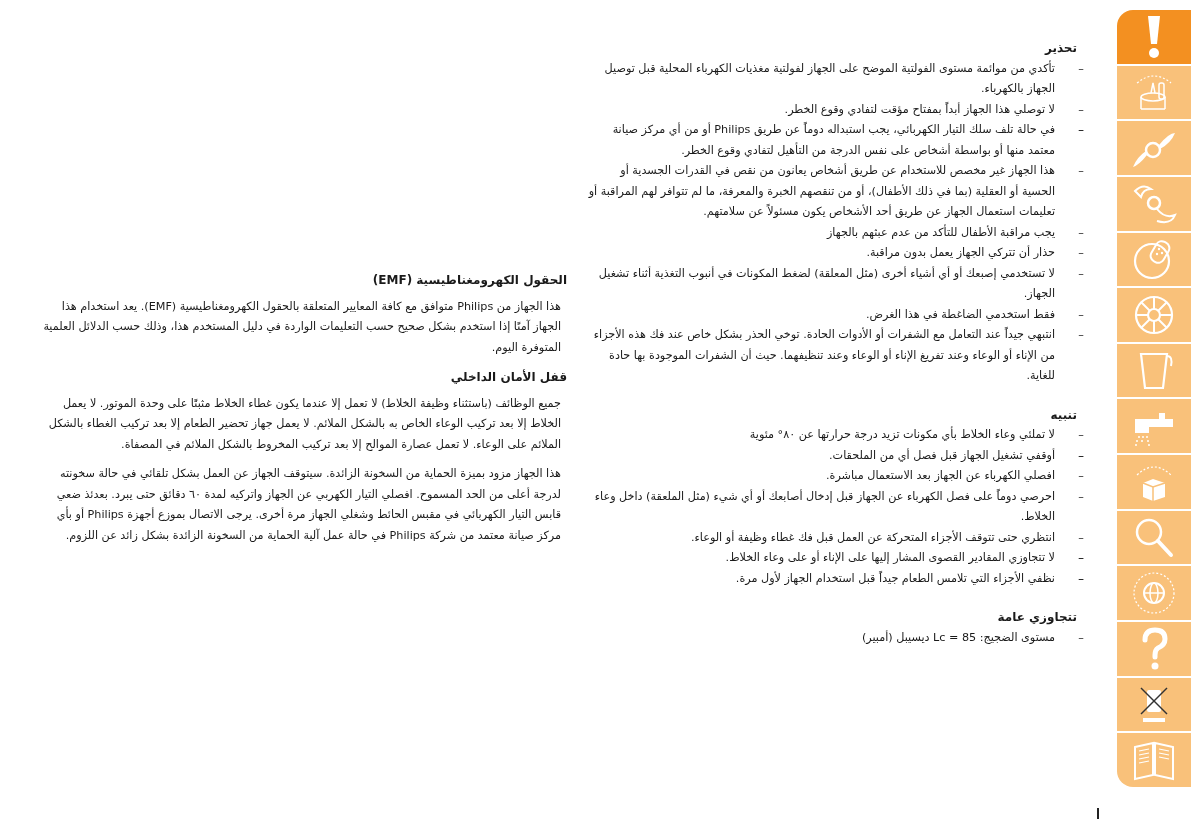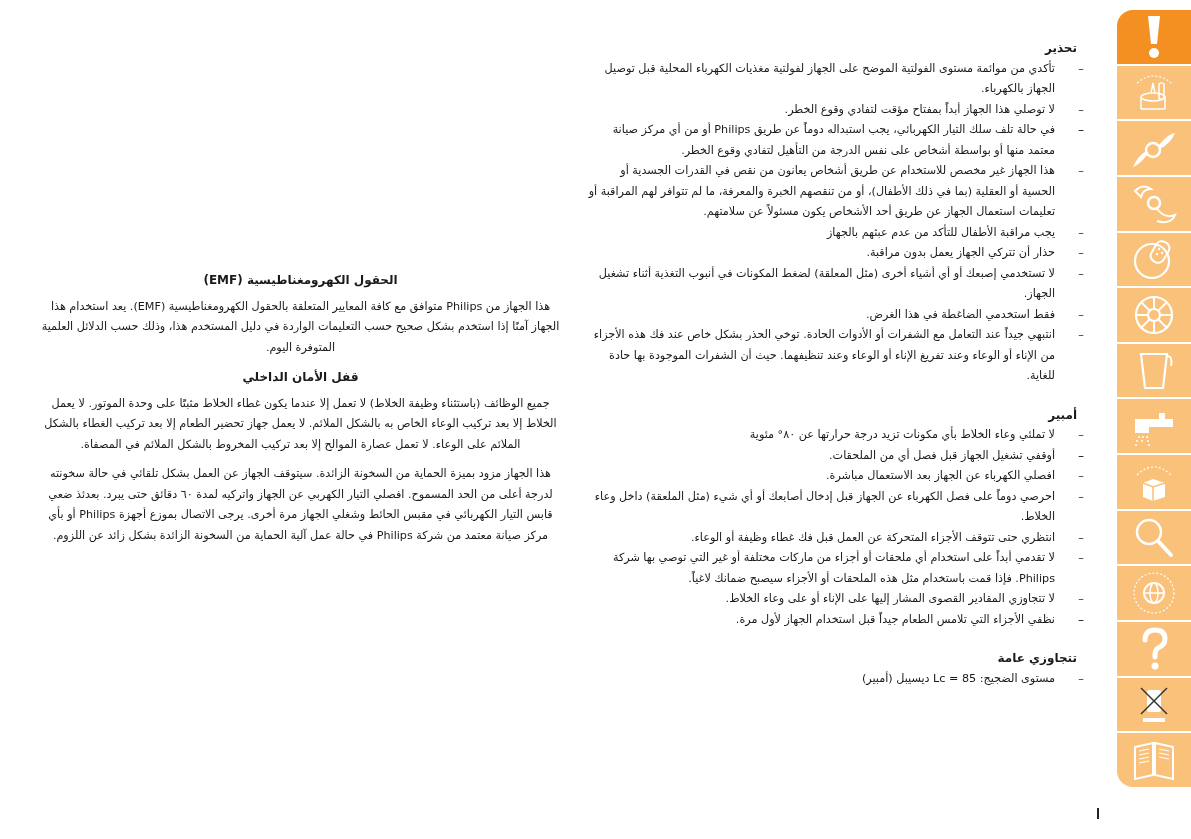--- a/index.html
+++ b/index.html
@@ -9,21 +9,21 @@
   }
   .col { position:absolute; direction:rtl; text-align:right; font-size:11.2px; line-height:20.5px; }
   .col-right { left:585px; width:492px; top:38px; }
   .col-left { left:34px; width:533px; top:270px; }
   .heading { font-weight:bold; font-size:12px; margin:0; }
   .list { list-style:none; margin:0; padding:0; }
   .list li { position:relative; padding-right:22px; }
   .list li .dash { position:absolute; right:-10px; top:0; width:12px; text-align:center; }
   .section-gap { height:18px; }
   .para { margin:6px; }
-  .left-section { margin-bottom:9px;text-align:center; }
+  .left-section { margin-bottom:9px; }
   .left-section .heading { margin-bottom:0; }
 
   .sidebar {
     position:absolute; left:1117px; top:10px; width:74px; height:777px;
     border-radius:16px 0 0 16px; overflow:hidden;
     display:flex; flex-direction:column;
   }
   .tab {
     flex:1; background:#f9c17a; border-top:2px solid #fff;
     display:flex; align-items:center; justify-content:center; cursor:pointer;
@@ -43,29 +43,29 @@
     <li><span class="dash">–</span></li>
     <li><span class="dash">–</span><span>في حالة تلف سلك التيار الكهربائي، يجب استبداله دوماً عن طريق Philips أو من أي مركز صيانة معتمد منها أو بواسطة أشخاص على نفس الدرجة من التأهيل لتفادي وقوع الخطر.</span></li>
     <li><span class="dash">–</span><span>هذا الجهاز غير مخصص للاستخدام عن طريق أشخاص يعانون من نقص في القدرات الجسدية أو الحسية أو العقلية (بما في ذلك الأطفال)، أو من تنقصهم الخبرة والمعرفة، ما لم تتوافر لهم المراقبة أو تعليمات استعمال الجهاز عن طريق أحد الأشخاص يكون مسئولاً عن سلامتهم.</span></li>
     <li><span class="dash">–</span><span>يجب مراقبة الأطفال للتأكد من عدم عبثهم بالجهاز</span></li>
     <li><span class="dash">–</span><span>حذار أن تتركي الجهاز يعمل بدون مراقبة.</span></li>
     <li><span class="dash">–</span><span>لا تستخدمي إصبعك أو أي أشياء أخرى (مثل المعلقة) لضغط المكونات في أنبوب التغذية أثناء تشغيل الجهاز.</span></li>
     <li><span class="dash">–</span><span>فقط استخدمي الضاغطة في هذا الغرض.</span></li>
     <li><span class="dash">–</span><span>انتبهي جيداً عند التعامل مع الشفرات أو الأدوات الحادة. توخي الحذر بشكل خاص عند فك هذه الأجزاء من الإناء أو الوعاء وعند تفريغ الإناء أو الوعاء وعند تنظيفهما. حيث أن الشفرات الموجودة بها حادة للغاية.</span></li>
   </ul>
   <div class="section-gap"></div>
-  <h3 class="heading">أمبير</h3>
+  <h3 class="heading">تنبيه</h3>
   <ul class="list">
     <li><span class="dash">–</span><span>لا تملئي وعاء الخلاط بأي مكونات تزيد درجة حرارتها عن ٨٠° مئوية</span></li>
     <li><span class="dash">–</span></li>
     <li><span class="dash">–</span><span>أوقفي تشغيل الجهاز قبل فصل أي من الملحقات.</span></li>
     <li><span class="dash">–</span><span>افصلي الكهرباء عن الجهاز بعد الاستعمال مباشرة.</span></li>
     <li><span class="dash">–</span><span>احرصي دوماً على فصل الكهرباء عن الجهاز قبل إدخال أصابعك أو أي شيء (مثل الملعقة) داخل وعاء الخلاط.</span></li>
     <li><span class="dash">–</span><span>انتظري حتى تتوقف الأجزاء المتحركة عن العمل قبل فك غطاء وظيفة أو الوعاء.</span></li>
-    <li><span class="dash">–</span><span>لا تقدمي أبداً على استخدام أي ملحقات أو أجزاء من ماركات مختلفة أو غير التي توصي بها شركة Philips. فإذا قمت باستخدام مثل هذه الملحقات أو الأجزاء سيصبح ضمانك لاغياً.</span></li>
+    <li><span class="dash">–</span></li>
     <li><span class="dash">–</span><span>لا تتجاوزي المقادير القصوى المشار إليها على الإناء أو على وعاء الخلاط.</span></li>
     <li><span class="dash">–</span></li>
     <li><span class="dash">–</span><span>نظفي الأجزاء التي تلامس الطعام جيداً قبل استخدام الجهاز لأول مرة.</span></li>
   </ul>
   <div class="section-gap"></div>
   <h3 class="heading">تتجاوزي عامة</h3>
   <ul class="list">
     <li><span class="dash">–</span><span>مستوى الضجيج: Lc = 85 ديسيبل (أمبير)</span></li>
   </ul>
 </div>

